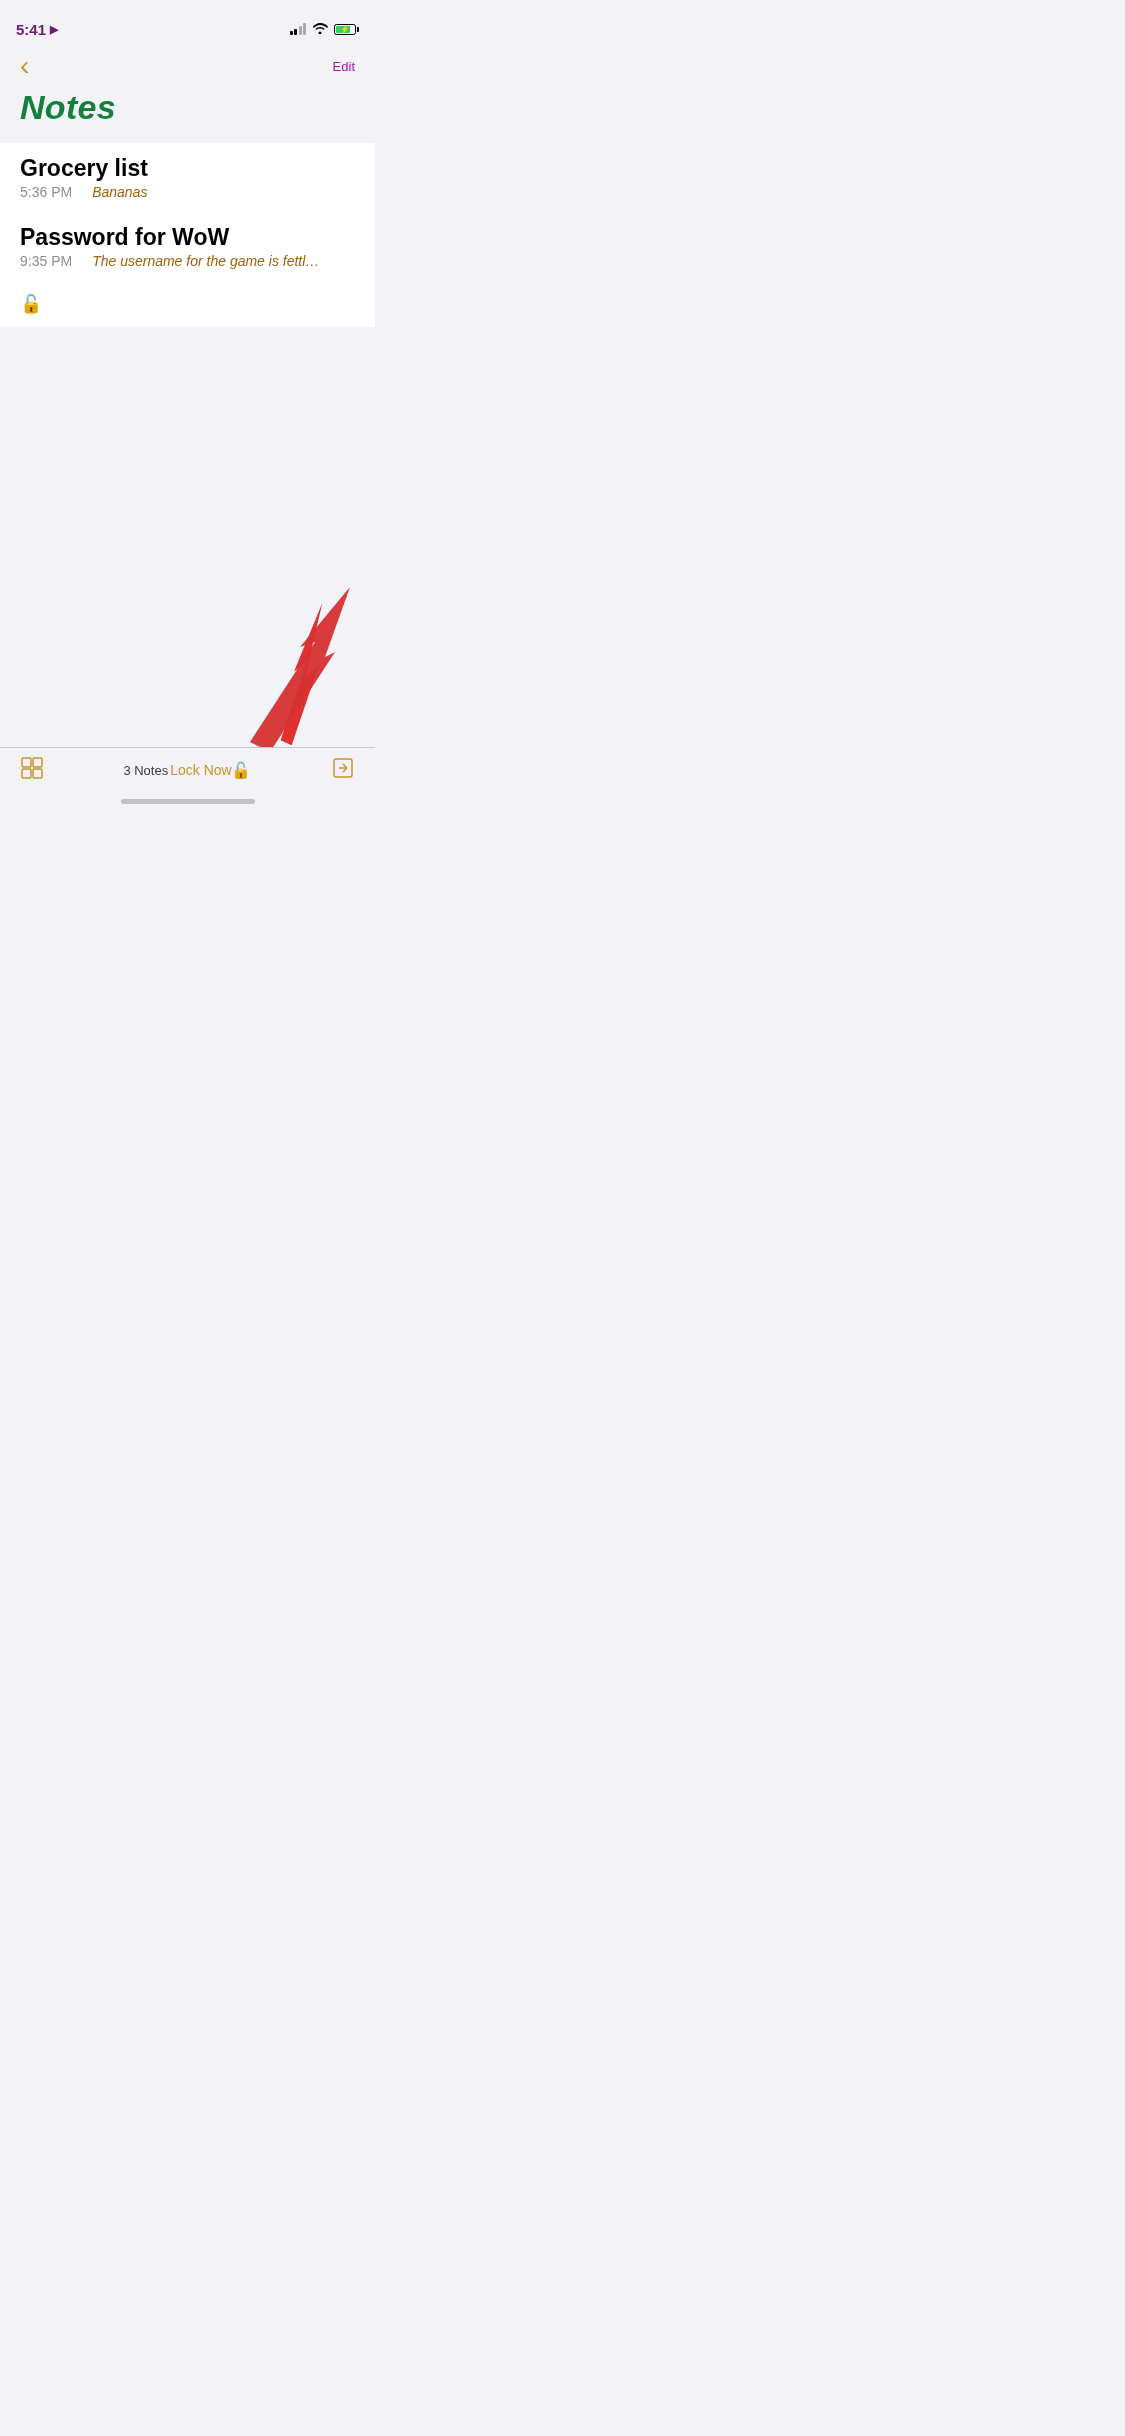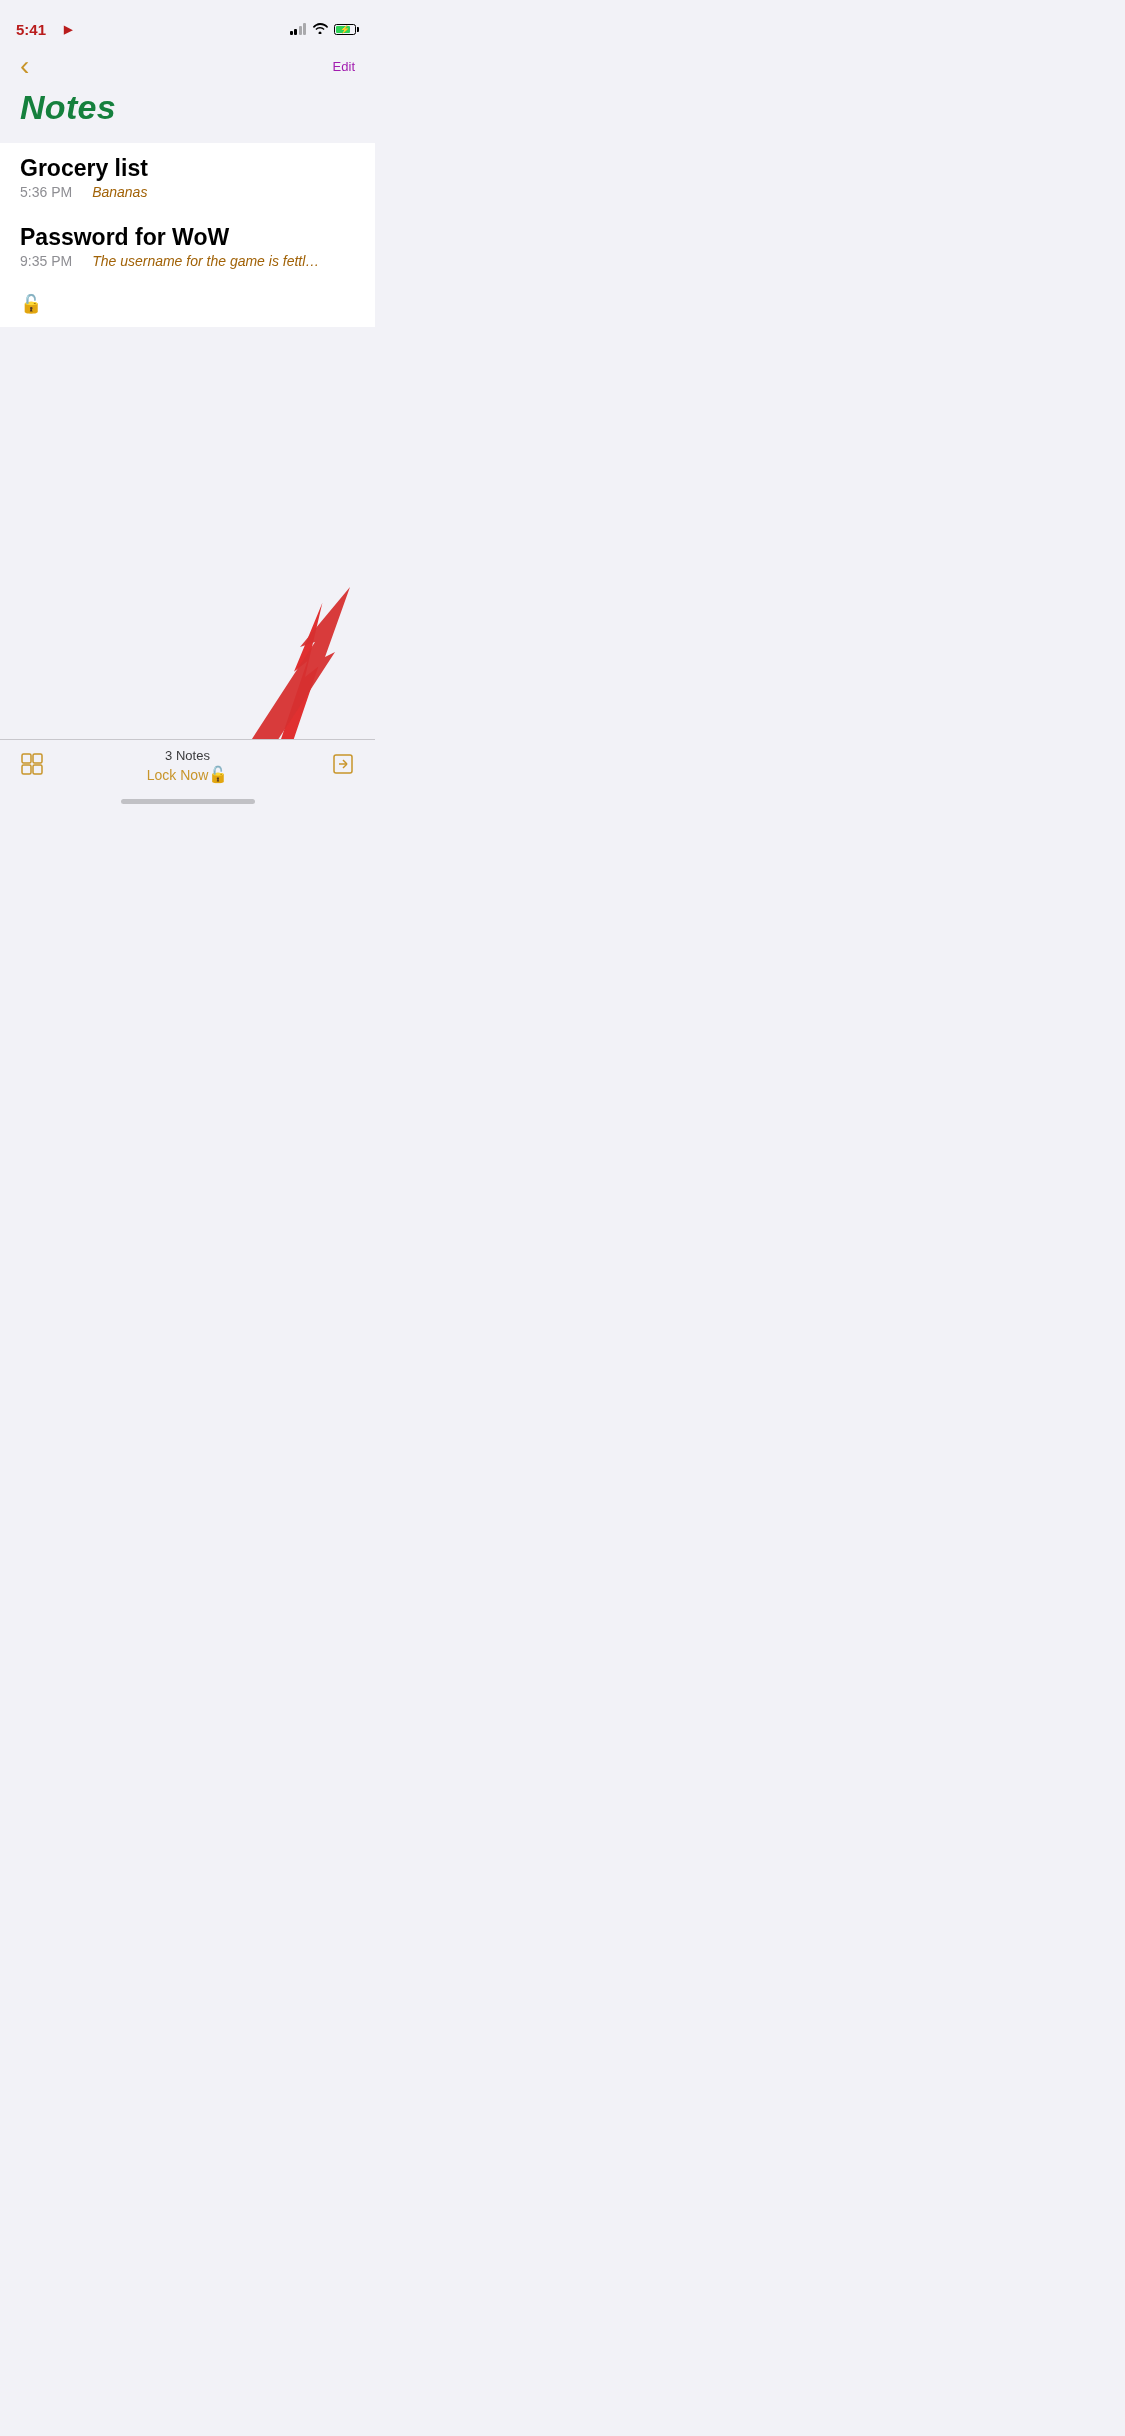--- a/index.html
+++ b/index.html
@@ -24,24 +24,24 @@
       display: flex;
       justify-content: space-between;
       align-items: center;
       padding: 14px 16px 0 16px;
       height: 44px;
     }
 
     .status-time {
       font-size: 15px;
       font-weight: 600;
-      color: #b91c1c;
-      display: flex;
-      align-items: center;
-      gap: 18px;
+      color: #701a75;
+      display: flex;
+      align-items: center;
+      gap: 4px;
     }
 
     .status-icons {
       display: flex;
       align-items: center;
       gap: 6px;
     }
 
     .signal-bars {
       display: flex;
@@ -218,21 +218,21 @@
     }
 
     .toolbar-content {
       display: flex;
       justify-content: space-between;
       align-items: center;
     }
 
     .toolbar-center {
       display: flex;
-      flex-direction: column;
+      flex-direction: row;
       align-items: center;
       gap: 2px;
     }
 
     .notes-count {
       font-size: 13px;
       color: #3a3a3c;
       font-weight: 400;
     }
 

